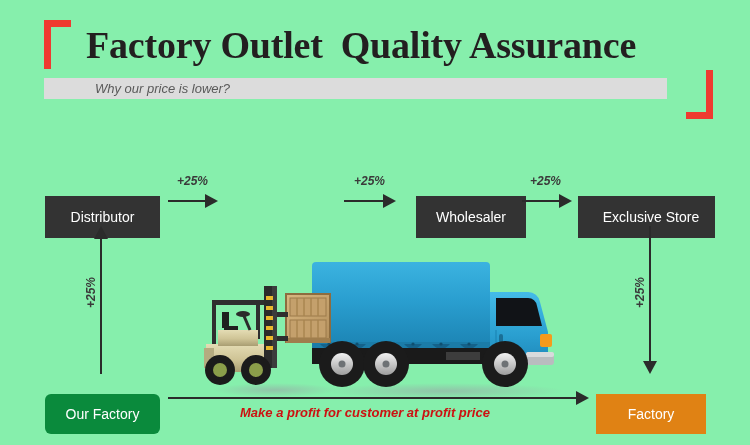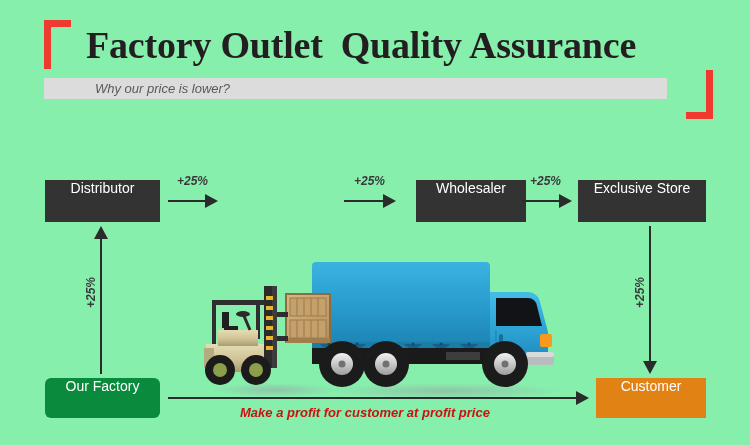--- a/index.html
+++ b/index.html
@@ -73,33 +73,35 @@
     font-size: 13px;
     font-style: italic;
     color: #595959;
     white-space: nowrap;
   }
 
   
   .box {
     position: absolute;
     display: flex;
+    align-items: center;
     justify-content: center;
     color: #ffffff;
     font-size: 14px;
     white-space: nowrap;
+    margin-top: 16px;
   }
   .box-dark { background: #333333; }
   .box-green { background: #0a8a3c; }
   .box-orange { background: #e08214; }
 
   .box-distributor { left: 45px;  top: 180px; width: 115px; height: 42px; }
   .box-agency      { left: 224px; top: 180px; width: 112px; height: 42px; }
   .box-wholesaler  { left: 416px; top: 180px; width: 110px; height: 42px; }
-  .box-exclusive   { left: 578px; top: 180px; width: 128px; height: 42px; }
+  .box-exclusive   { left: 578px; top: 180px; width: 128px; height: 42px; padding-left: 9px; }
   .box-factory     { left: 45px;  top: 378px; width: 115px; height: 40px; border-radius: 6px; }
   .box-customer    { left: 596px; top: 378px; width: 110px; height: 40px; }
 
   
   .arrow-h {
     position: absolute;
     height: 14px;
   }
   .arrow-h .shaft {
     position: absolute;
@@ -391,21 +393,21 @@
       <circle cx="20" cy="118" r="7" fill="#8b9e4a"></circle>
       <circle cx="56" cy="118" r="15" fill="#1b1b1b"></circle>
       <circle cx="56" cy="118" r="7" fill="#8b9e4a"></circle>
     </svg>
   </div>
 
   <div class="box box-green box-factory">
     <span>Our Factory</span>
   </div>
   <div class="box box-orange box-customer">
-    <span>Customer</span>
+    <span>Factory</span>
   </div>
 
   <div class="arrow-h arrow-bottom">
     <div class="shaft"></div>
     <div class="head"></div>
   </div>
 
   <div class="caption-red">Make a profit for customer at profit price</div>
 
 </div>

